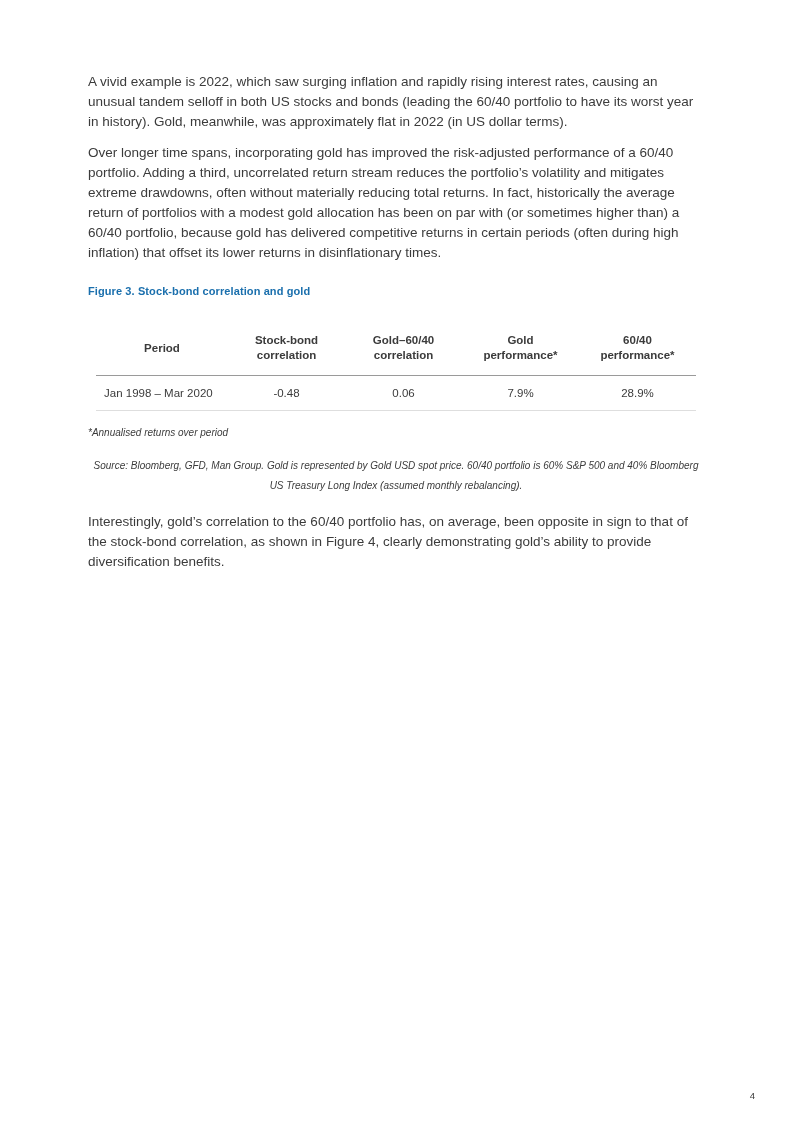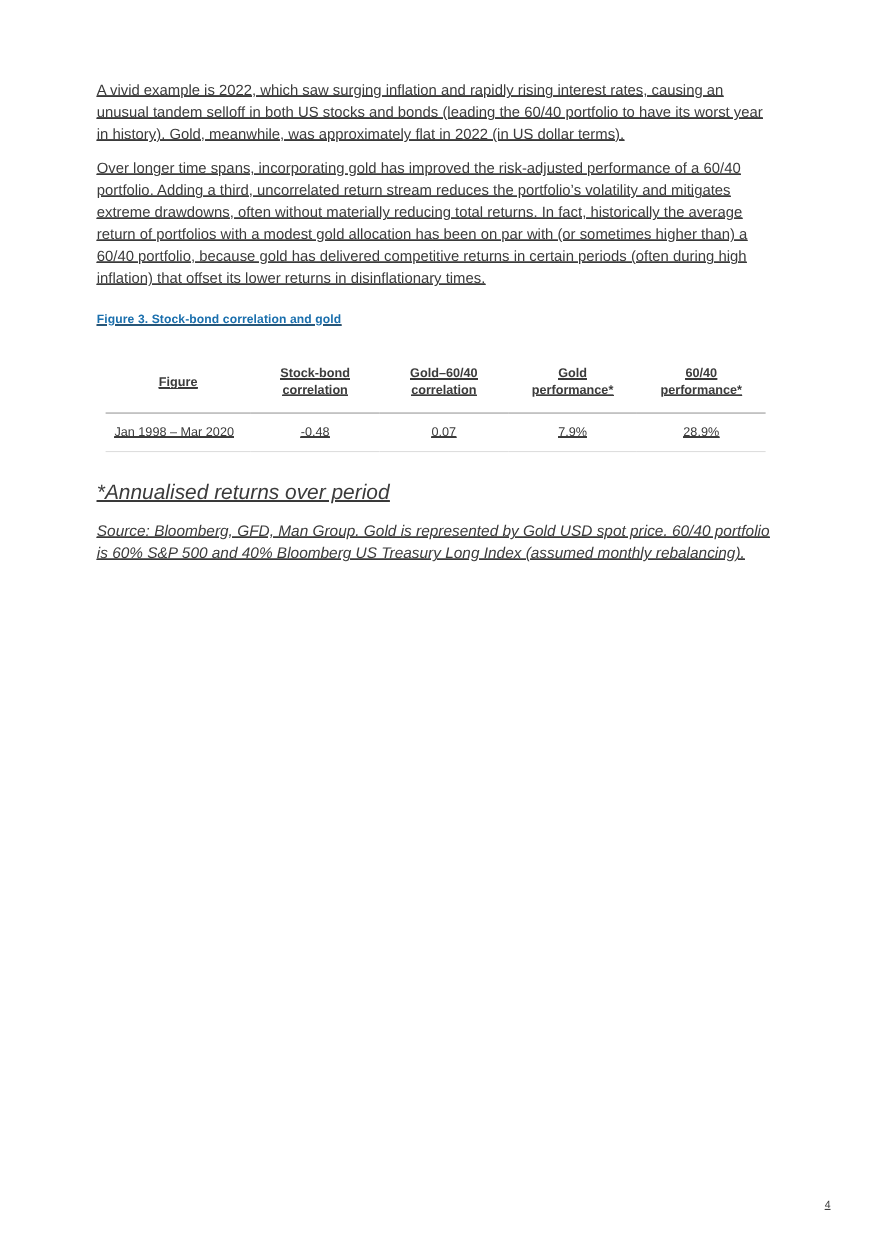--- a/index.html
+++ b/index.html
@@ -1,15 +1,15 @@
 <!DOCTYPE html>
 <html><head>
 <meta charset="utf-8">
 <style>
-  * { margin: 0; padding: 0; box-sizing: border-box; text-decoration: underline; }
+  * { margin: 0; padding: 0; box-sizing: border-box; }
   html, body { background: #ffffff; }
   .page {
     position: relative;
     width: 792px;
     height: 1121px;
     margin: 0 auto;
     background: #ffffff;
     font-family: "Liberation Sans", sans-serif;
     color: #3b3b3b;
     overflow: hidden;
@@ -50,30 +50,31 @@
     text-align: center;
     padding: 11px 6px;
     border-bottom: 1px solid #dedede;
   }
   table.data-table tbody td.col-period {
     text-align: left;
     padding-left: 8px;
   }
   .footnote {
     font-style: italic;
-    font-size: 19px;
+    font-size: 10px;
     line-height: 20px;
-    margin-top: 28px;
+    margin-top: 12px;
   }
   .source {
     font-style: italic;
-    font-size: 14px;
+    font-size: 10px;
     line-height: 20px;
     margin-top: 13px;
     margin-bottom: 16px;
+    text-align: center;
   }
   .page-number {
     position: absolute;
     right: 37px;
     bottom: 20px;
     font-size: 9.5px;
     color: #3b3b3b;
   }
 </style>
 </head>
@@ -85,44 +86,45 @@
     <p class="body-text">A vivid example is 2022, which saw surging inflation and rapidly rising interest rates, causing an unusual tandem selloff in both US stocks and bonds (leading the 60/40 portfolio to have its worst year in history). Gold, meanwhile, was approximately flat in 2022 (in US dollar terms).</p>
 
     <p class="body-text">Over longer time spans, incorporating gold has improved the risk-adjusted performance of a 60/40 portfolio. Adding a third, uncorrelated return stream reduces the portfolio’s volatility and mitigates extreme drawdowns, often without materially reducing total returns. In fact, historically the average return of portfolios with a modest gold allocation has been on par with (or sometimes higher than) a 60/40 portfolio, because gold has delivered competitive returns in certain periods (often during high inflation) that offset its lower returns in disinflationary times.</p>
 
     <h2 class="figure-title">Figure 3. Stock-bond correlation and gold</h2>
 
     <div class="table-wrap">
       <table class="data-table">
         <thead>
           <tr>
-            <th class="col-period">Figure</th>
+            <th class="col-period">Period</th>
             <th class="col-num">Stock-bond
 correlation</th>
             <th class="col-num">Gold–60/40
 correlation</th>
             <th class="col-num">Gold
 performance*</th>
             <th class="col-num">60/40
 performance*</th>
           </tr>
         </thead>
         <tbody>
           <tr>
             <td class="col-period">Jan 1998 – Mar 2020</td>
             <td>-0.48</td>
-            <td>0.07</td>
+            <td>0.06</td>
             <td>7.9%</td>
             <td>28.9%</td>
           </tr>
         </tbody>
       </table>
     </div>
 
     <p class="footnote">*Annualised returns over period</p>
 
     <p class="source">Source: Bloomberg, GFD, Man Group. Gold is represented by Gold USD spot price. 60/40 portfolio is 60% S&amp;P 500 and 40% Bloomberg US Treasury Long Index (assumed monthly rebalancing).</p>
 
+    <p class="body-text">Interestingly, gold’s correlation to the 60/40 portfolio has, on average, been opposite in sign to that of the stock-bond correlation, as shown in Figure 4, clearly demonstrating gold’s ability to provide diversification benefits.</p>
 
   </div>
 
   <div class="page-number">4</div>
 </div>
 
 </body></html>

